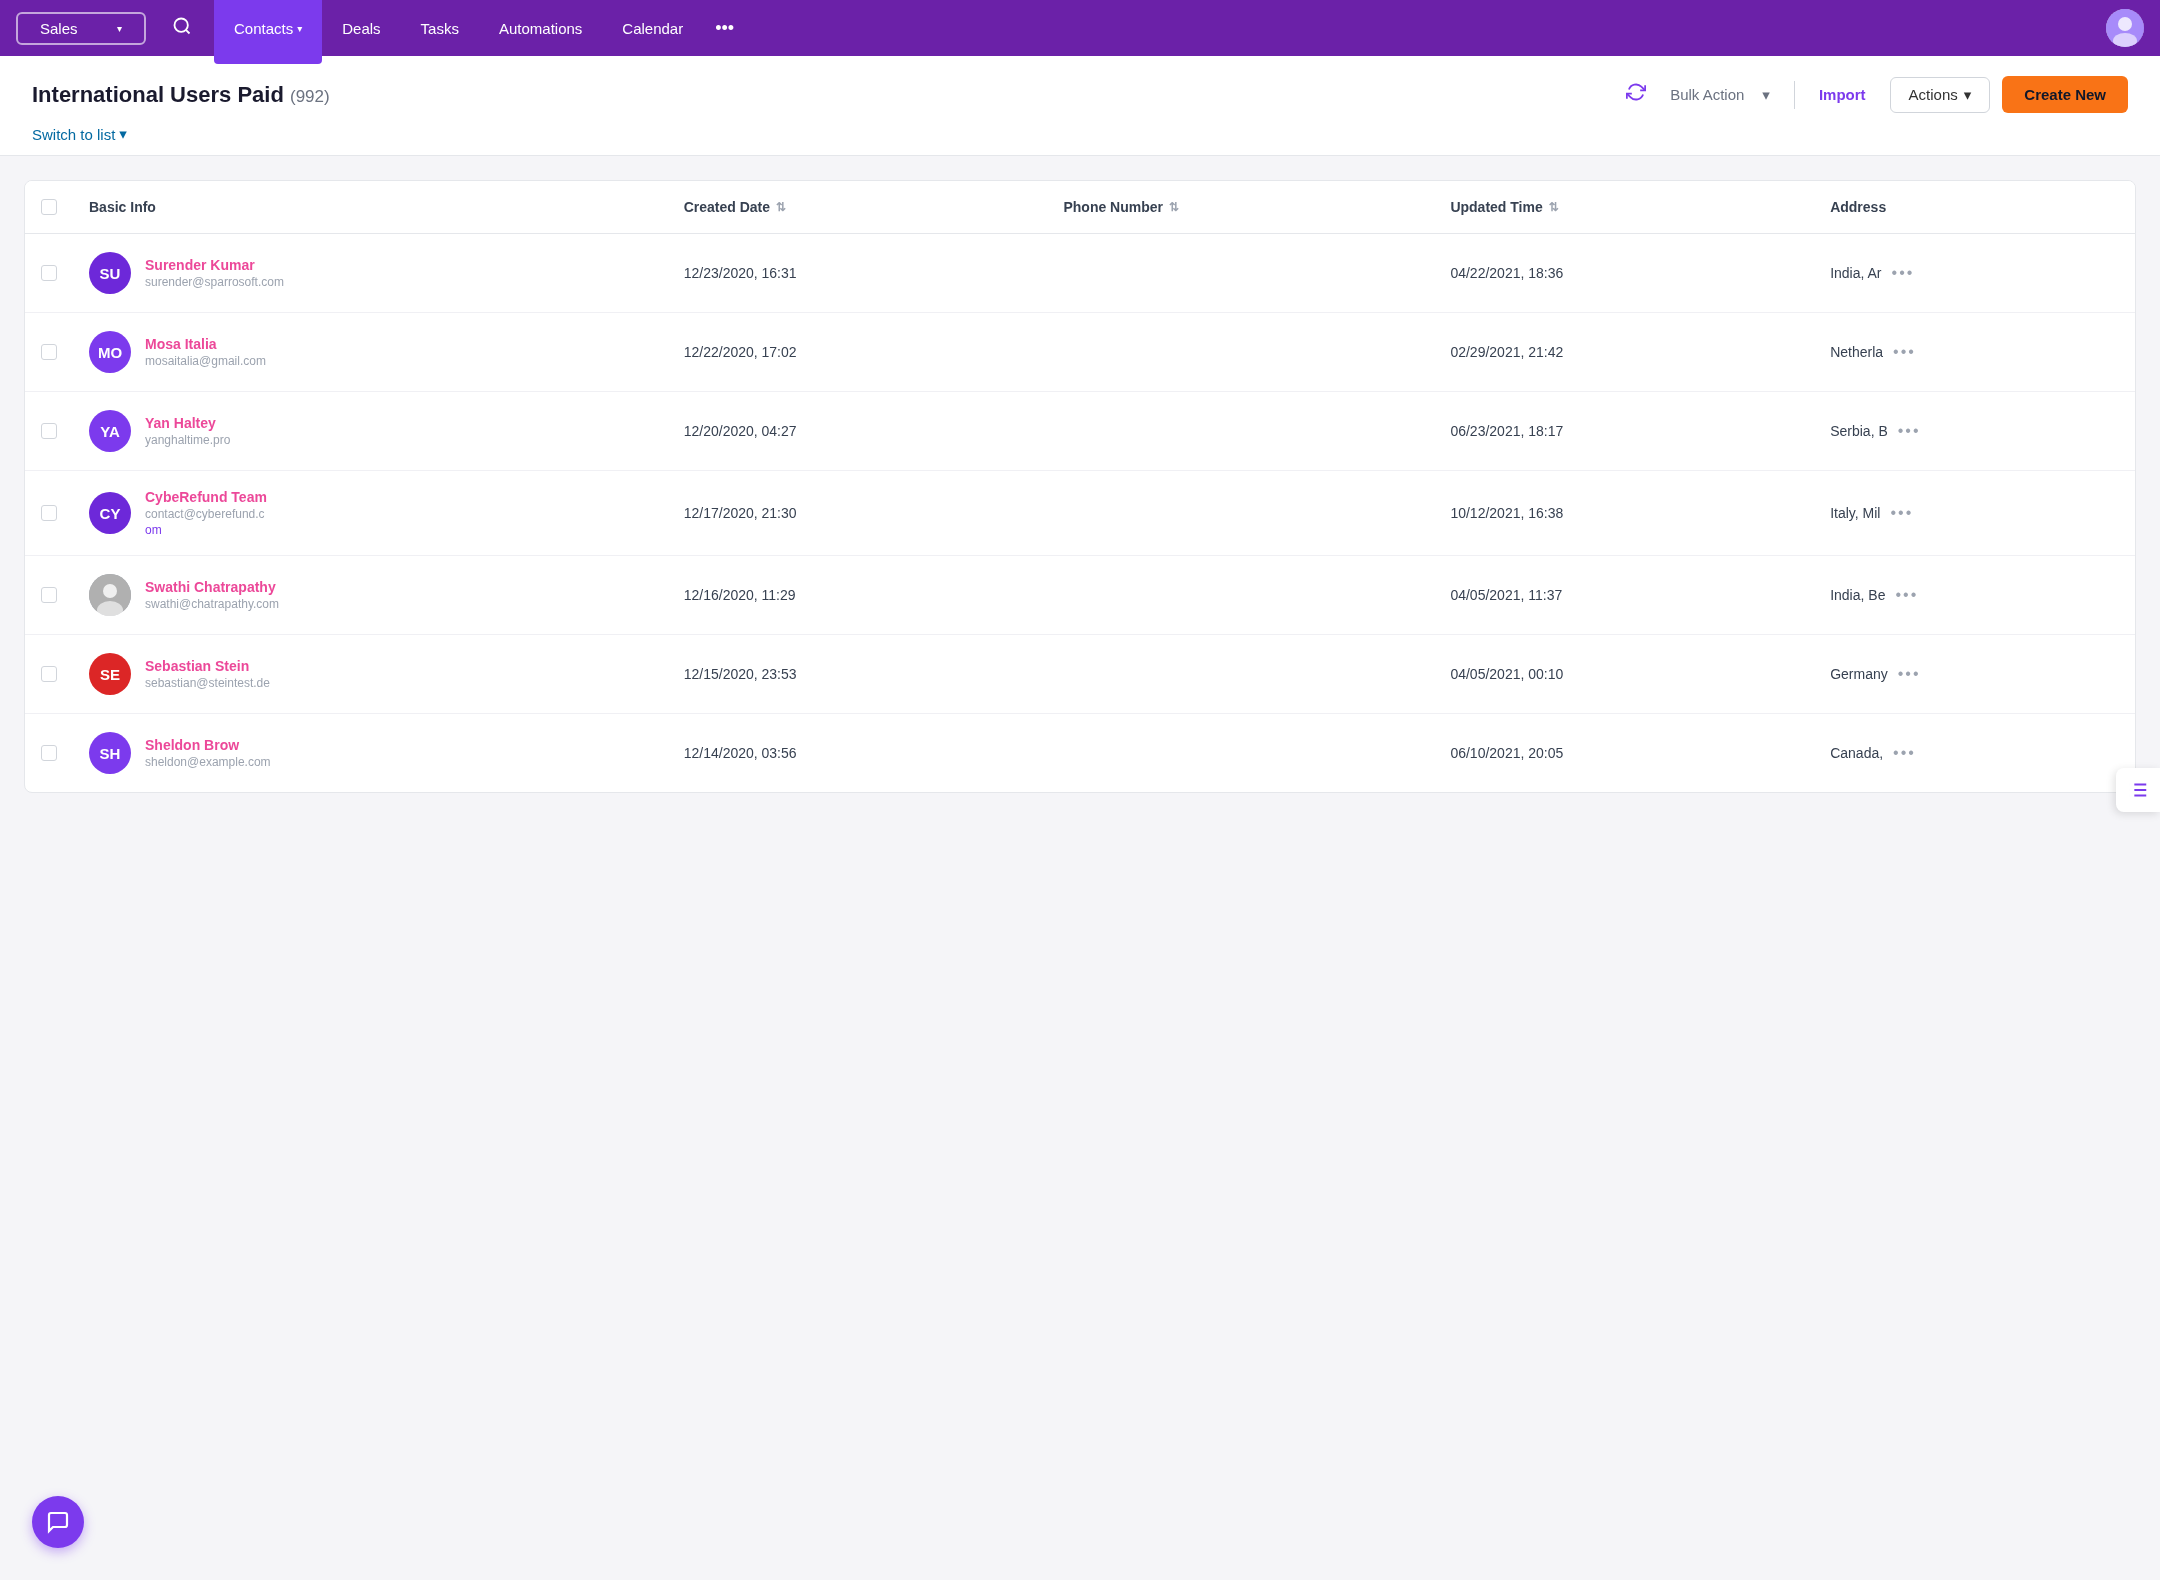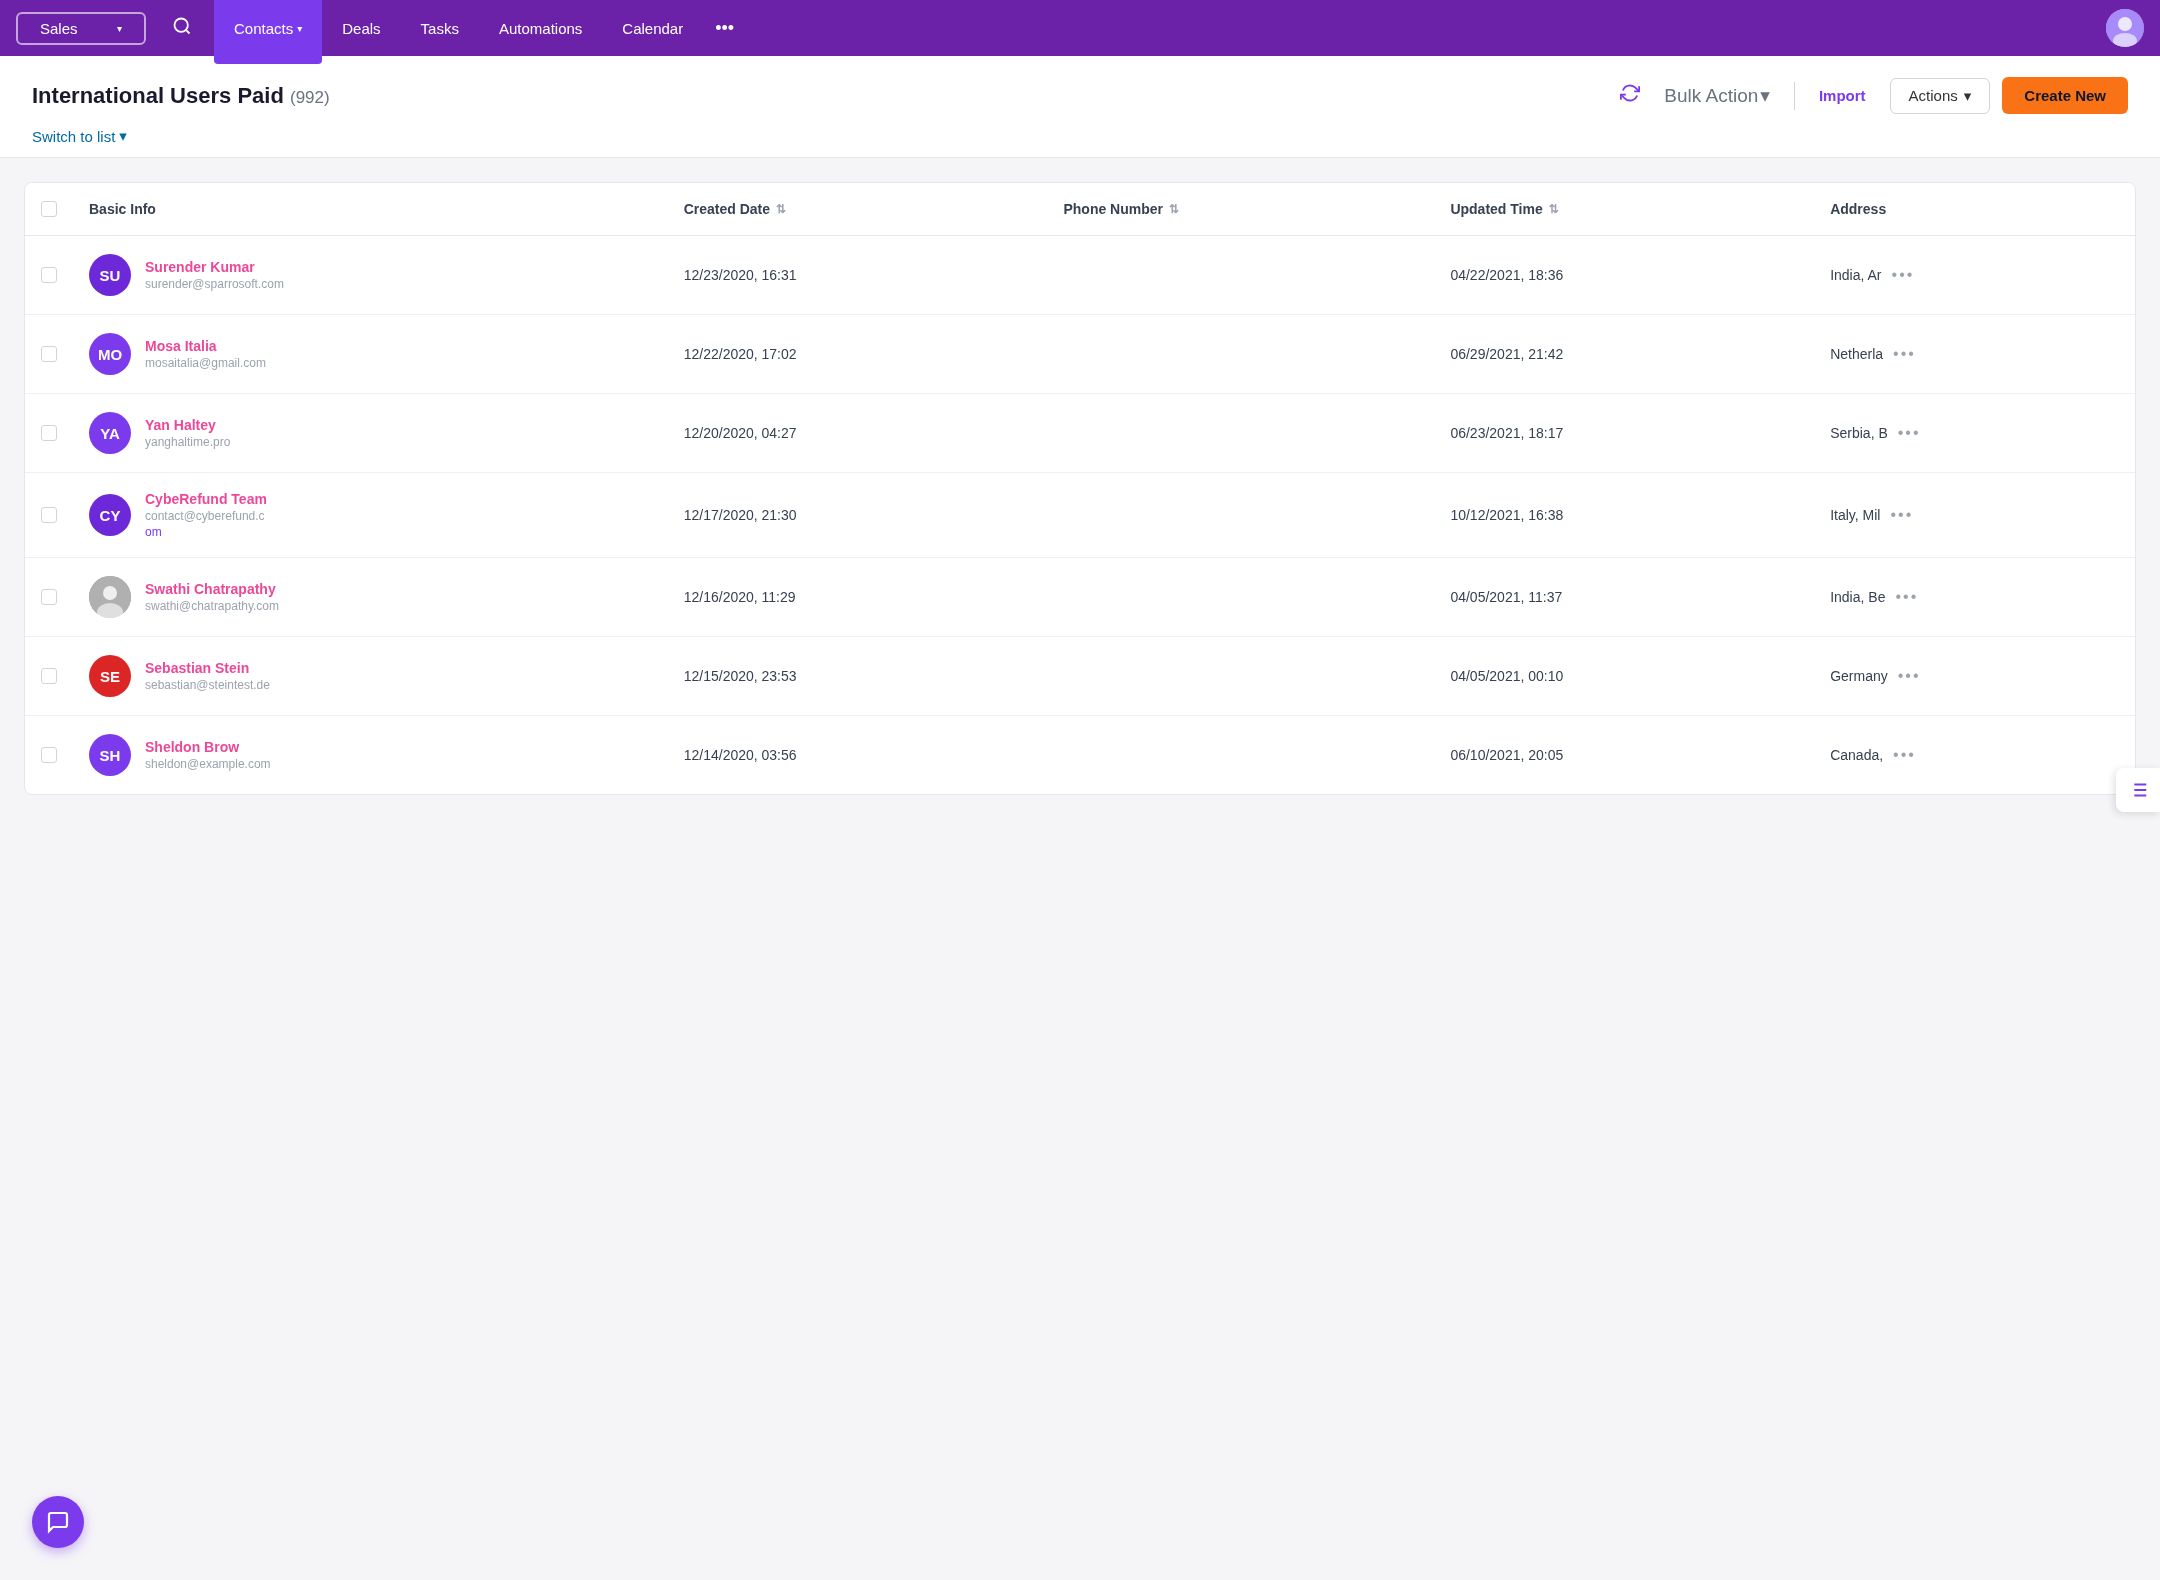--- a/index.html
+++ b/index.html
@@ -97,23 +97,23 @@
       display: flex;
       align-items: center;
       gap: 12px;
       margin-left: auto;
     }
     .refresh-btn {
       background: none; border: none; cursor: pointer;
       color: #7c3aed; font-size: 20px;
     }
     .bulk-action-btn {
-      display: flex; align-items: flex-end; gap: 2px;
+      display: flex; align-items: flex-start; gap: 18px;
       background: none; border: none;
-      color: #6b7280; font-size: 19px; cursor: pointer;
+      color: #6b7280; font-size: 15px; cursor: pointer;
       padding: 8px 12px;
     }
     .divider-v { width: 1px; height: 28px; background: #d1d5db; }
     .import-btn {
       background: none; border: none;
       color: #7c3aed; font-size: 15px; font-weight: 600; cursor: pointer;
       padding: 8px 12px;
     }
     .actions-btn {
       display: flex; align-items: center; gap: 6px;
@@ -364,21 +364,21 @@
             <div class="contact-cell">
               <div class="avatar-circle" style="background: rgb(124, 58, 237);">MO</div>
               <div class="contact-info">
                 <span class="contact-name">Mosa Italia</span>
                 <span class="contact-email">mosaitalia@gmail.com</span>
               </div>
             </div>
           </td>
           <td class="date-cell">12/22/2020, 17:02</td>
           <td></td>
-          <td class="date-cell">06/29/2021, 21:42</td>
+          <td class="date-cell">02/29/2021, 21:42</td>
           <td>
             <div class="address-cell">
               <span>Netherla</span>
               <span class="more-dots">•••</span>
             </div>
           </td>
         </tr>
         <tr>
           <td class="checkbox-cell">
             <div class="cb"></div>

